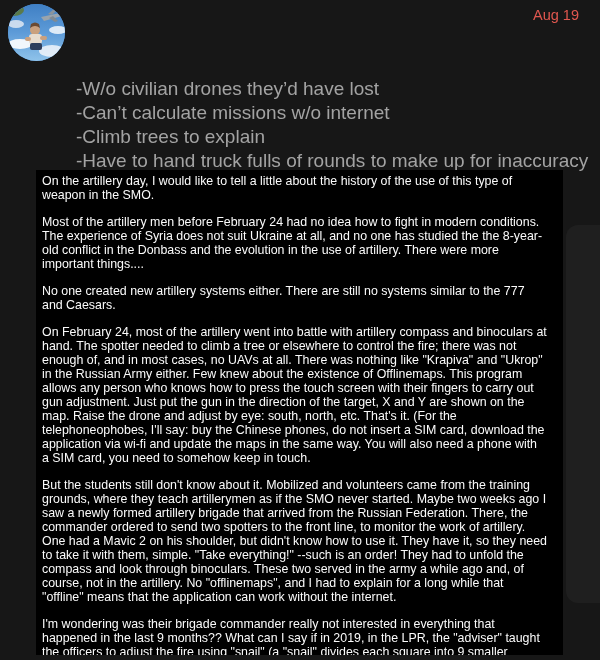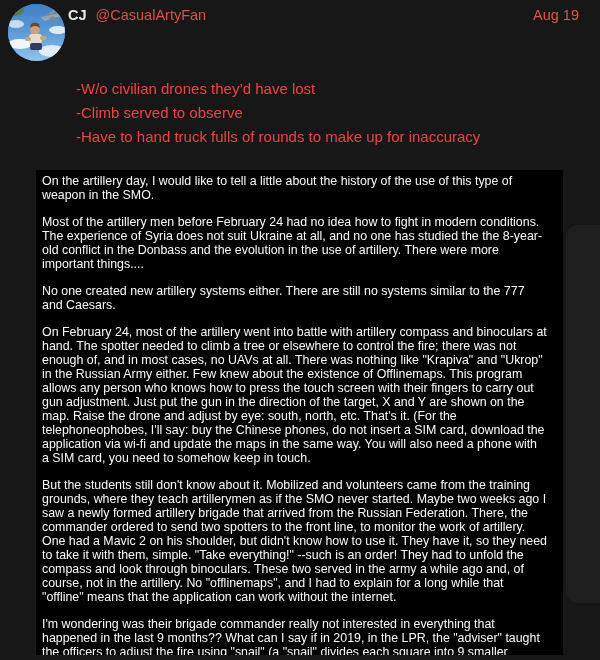--- a/index.html
+++ b/index.html
@@ -56,22 +56,22 @@
     color: #f4f4f4;
     font-size: 17.5px;
     letter-spacing: 0.1px;
   }
   
   .bullet-list {
     position: absolute;
     left: 76px;
     top: 77px;
     width: 515px;
-    color: #ef4444;
-    font-size: 15px;
+    color: #a3a3a3;
+    font-size: 19px;
     line-height: 24px;
   }
   
   .side-panel {
     position: absolute;
     left: 566px;
     top: 225px;
     width: 46px;
     height: 378px;
     background: #1f1f1f;
@@ -126,30 +126,27 @@
         <circle cx="27" cy="26" r="5" fill="#caa07e"></circle>
         <path d="M22 24 q5 -4 10 0 l-1 -4 q-4 -3 -8 0 z" fill="#6b4a33"></path>
         <rect x="21" y="30" width="13" height="10" rx="3" fill="#e8dccf"></rect>
         <rect x="22" y="39" width="12" height="7" rx="2" fill="#2e3e5c"></rect>
         <rect x="32" y="32" width="7" height="4" rx="2" fill="#caa07e"></rect>
         <rect x="17" y="33" width="6" height="4" rx="2" fill="#caa07e"></rect>
       </g>
     </svg>
   </div>
 
-  <div class="name-row">
-    <span class="display-name">CJ</span>
-    <span class="handle">@CasualArtyFan</span>
-  </div>
   <span class="post-date">Aug 19</span>
 
 
   <div class="bullet-list">
     <div>-W/o civilian drones they’d have lost</div>
-    <div>-Climb served to observe</div>
+    <div>-Can’t calculate missions w/o internet</div>
+    <div>-Climb trees to explain</div>
     <div>-Have to hand truck fulls of rounds to make up for inaccuracy</div>
   </div>
 
   <div class="side-panel"></div>
 
   <div class="article-box">
     <p>On the artillery day, I would like to tell a little about the history of the use of this type of weapon in the SMO.</p>
     <p>Most of the artillery men before February 24 had no idea how to fight in modern conditions. The experience of Syria does not suit Ukraine at all, and no one has studied the the 8-year-old conflict in the Donbass and the evolution in the use of artillery. There were more important things....</p>
     <p>No one created new artillery systems either. There are still no systems similar to the 777 and Caesars.</p>
     <p>On February 24, most of the artillery went into battle with artillery compass and binoculars at hand. The spotter needed to climb a tree or elsewhere to control the fire; there was not enough of, and in most cases, no UAVs at all. There was nothing like "Krapiva" and "Ukrop" in the Russian Army either. Few knew about the existence of Offlinemaps. This program allows any person who knows how to press the touch screen with their fingers to carry out gun adjustment. Just put the gun in the direction of the target, X and Y are shown on the map. Raise the drone and adjust by eye: south, north, etc. That's it. (For the telephoneophobes, I'll say: buy the Chinese phones, do not insert a SIM card, download the application via wi-fi and update the maps in the same way. You will also need a phone with a SIM card, you need to somehow keep in touch.</p>

